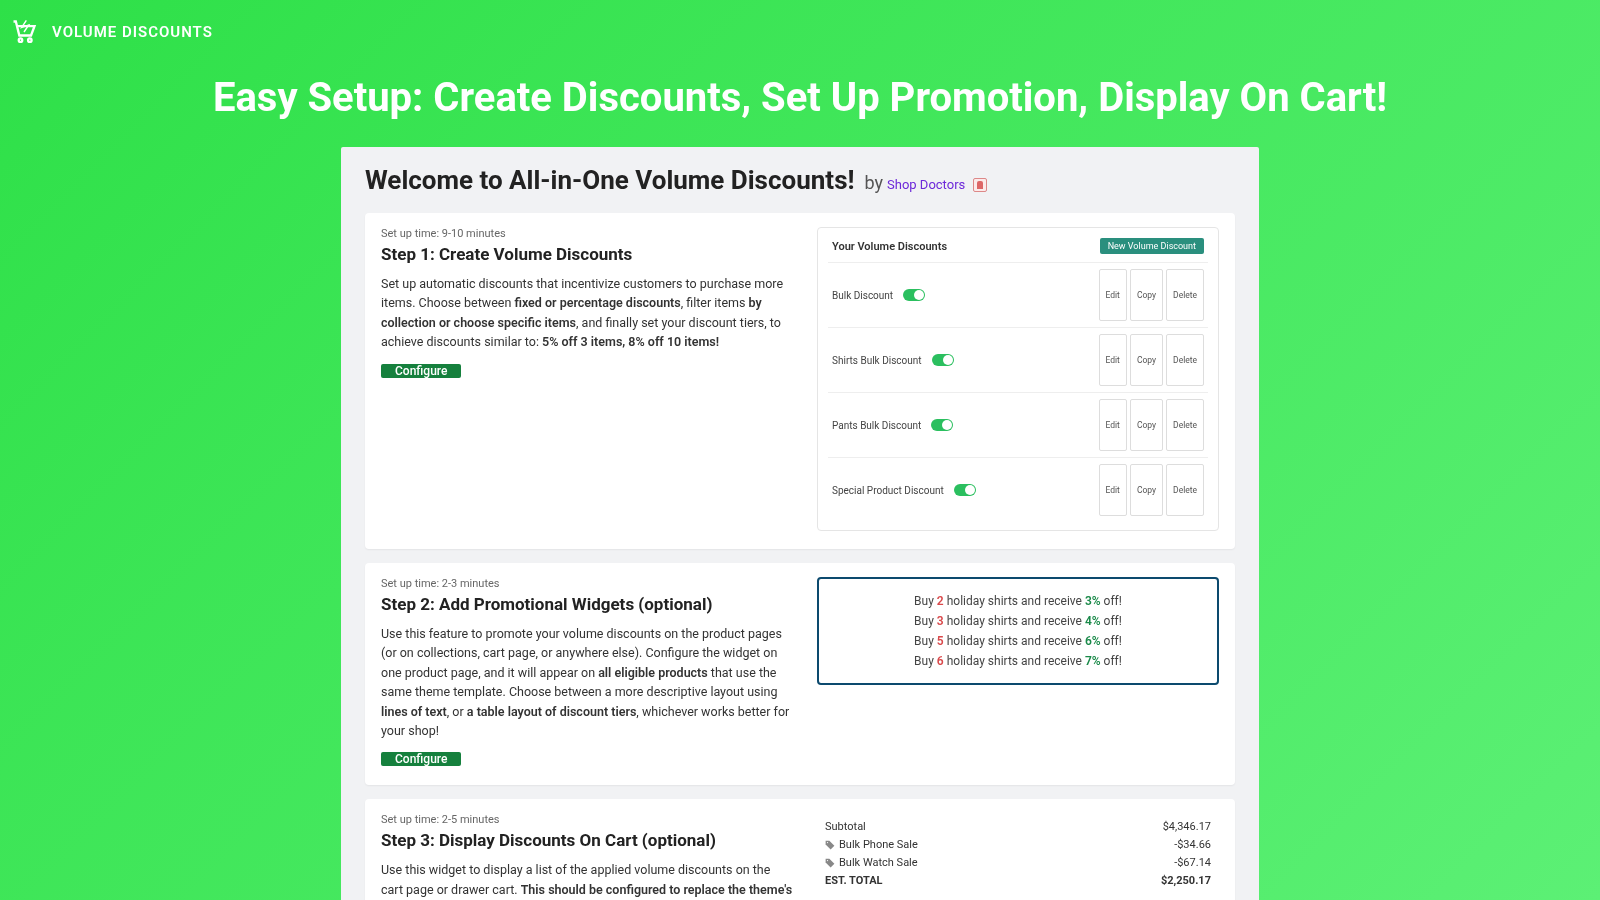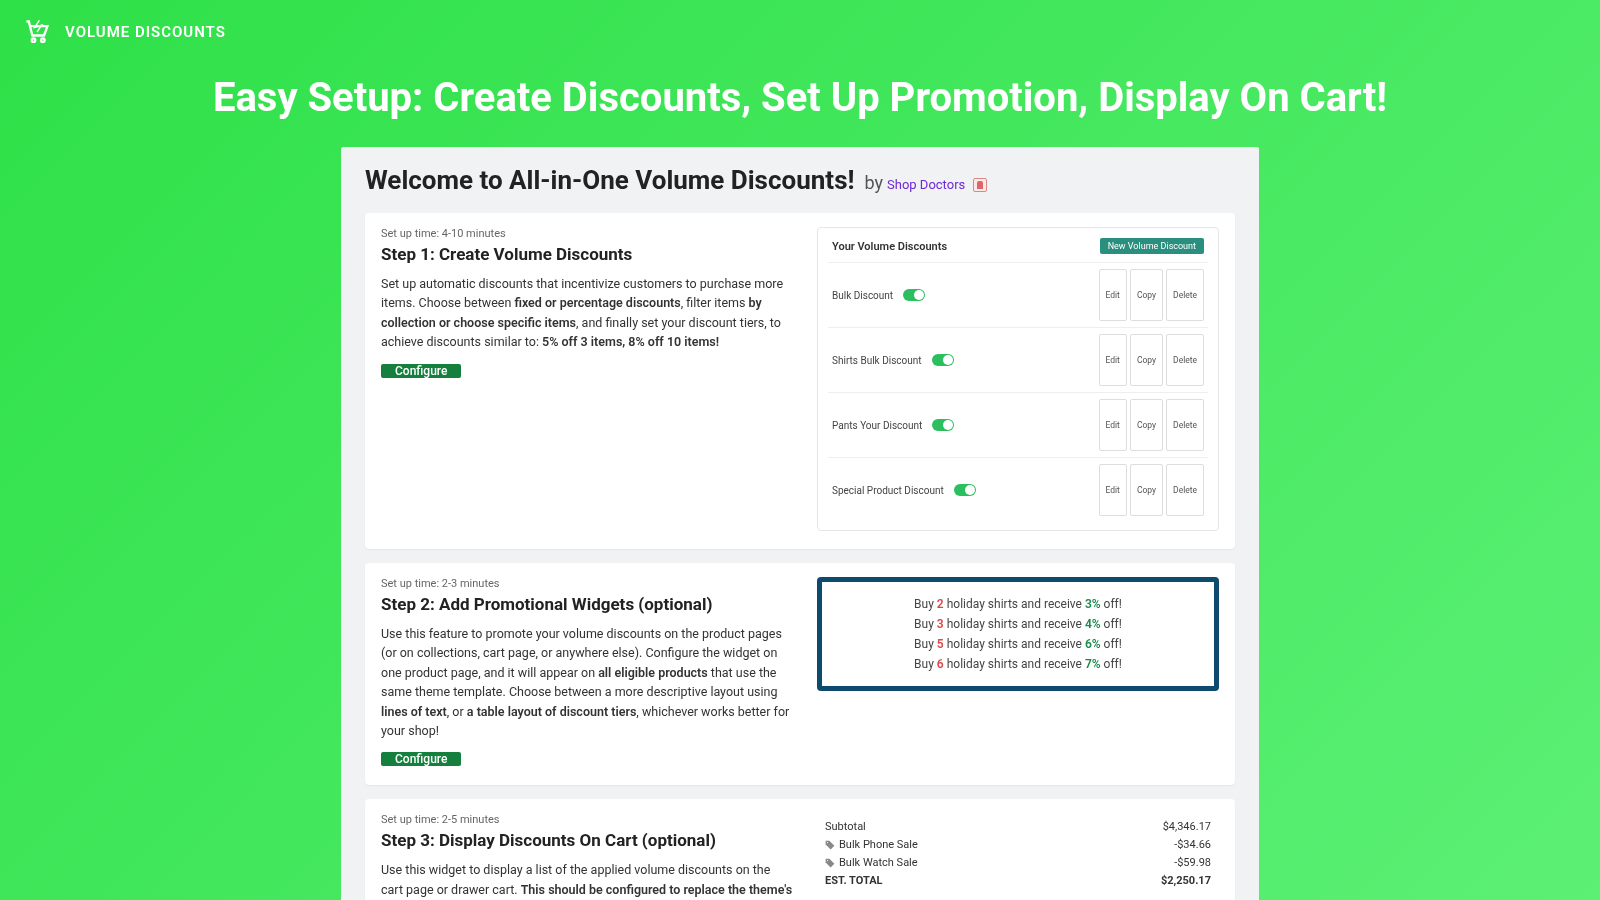--- a/index.html
+++ b/index.html
@@ -1,21 +1,21 @@
 <!DOCTYPE html>
 <html><head>
 <meta charset="utf-8">
 <style>
 * { margin:0; padding:0; box-sizing:border-box; }
 body {
   font-family: -apple-system, BlinkMacSystemFont, "Segoe UI", Roboto, Helvetica, Arial, sans-serif;
   background: linear-gradient(135deg, #2ee048 0%, #5cf075 100%);
   width:1600px; height:900px; overflow:hidden;
 }
-.header{ display:flex; align-items:center; padding:18px 23px; }
+.header{ display:flex; align-items:center; padding:18px 10px; }
 .logo{ width:28px; height:28px; margin-right:14px; }
 .app-name{ color:#fff; font-size:15px; font-weight:600; letter-spacing:1px; }
 .hero{ color:#fff; text-align:center; font-size:40px; font-weight:700; margin:10px 0 26px; }
 .panel{
   width:918px; margin:0 auto; background:#f1f2f4; border-radius:2px;
   padding:18px 24px 0; height:779px; overflow:hidden;
 }
 .welcome-row{ display:flex; align-items:baseline; gap:10px; margin-bottom:18px; }
 .welcome-title{ font-size:26px; font-weight:700; color:#222; }
 .by{ font-size:18px; color:#555; }
@@ -39,21 +39,21 @@
 .btn-sm{ background:#2a8f7e; color:#fff; padding:3px 8px; border-radius:2px; font-size:9px; cursor:pointer; }
 .disc-row{ display:flex; align-items:center; justify-content:space-between; border-top:1px solid #eee; padding:6px 4px; }
 .disc-row-left{ display:flex; align-items:center; gap:10px; }
 .disc-name{ color:#444; font-size:10px; }
 .toggle{ width:22px; height:12px; background:#2bbf5f; border-radius:6px; position:relative; }
 .toggle::after{ content:""; position:absolute; right:1px; top:1px; width:10px; height:10px; background:#fff; border-radius:50%; }
 .disc-actions{ display:flex; gap:3px; }
 .pill{ border:1px solid #ddd; padding:20px 6px; border-radius:2px; font-size:8.5px; color:#555; cursor:pointer; }
 
 
-.promo-panel{ border:5px solid #0c4a6e; border-radius:4px; padding:12px 16px; font-size:12px; color:#444; text-align:center; }
+.promo-panel{ border:2px solid #0c4a6e; border-radius:4px; padding:12px 16px; font-size:12px; color:#444; text-align:center; }
 .promo-line{ padding:3px 0; }
 .promo-line .n{ color:#d9484a; font-weight:600; }
 .promo-line .p{ color:#1b8a4a; font-weight:600; }
 
 
 .cart-panel{ padding:4px 8px 0; font-size:11px; color:#333; }
 .cart-row{ display:flex; justify-content:space-between; padding:2.5px 0; }
 .cart-row .tag{ display:inline-block; width:10px; height:10px; margin-right:4px; vertical-align:middle; }
 .cart-row.total{ font-weight:700; }
 </style>
@@ -78,21 +78,21 @@
     <span class="welcome-title">Welcome to All-in-One Volume Discounts!</span>
     <span>
       <span class="by">by</span>
       <a class="shop-doctors">Shop Doctors</a>
       <span class="sd-badge"></span>
     </span>
   </div>
 
   <div class="card">
     <div class="card-left">
-      <div class="setup-time">Set up time: 4-10 minutes</div>
+      <div class="setup-time">Set up time: 9-10 minutes</div>
       <div class="step-title">Step 1: Create Volume Discounts</div>
       <div class="body-text">
         <span>Set up automatic discounts that incentivize customers to purchase more items. Choose between </span><b>fixed or percentage discounts</b><span>, filter items </span><b>by collection or choose specific items</b><span>, and finally set your discount tiers, to achieve discounts similar to: </span><b>5% off 3 items, 8% off 10 items!</b>
       </div>
       <div class="btn">Configure</div>
     </div>
     <div class="card-right">
       <div class="disc-panel">
         <div class="disc-head">
           <span class="disc-head-title">Your Volume Discounts</span>
@@ -116,21 +116,21 @@
                 <span class="toggle"></span>
               </div>
               <div class="disc-actions">
                 <span class="pill">Edit</span>
                 <span class="pill">Copy</span>
                 <span class="pill">Delete</span>
               </div>
             </div>
             <div class="disc-row">
               <div class="disc-row-left">
-                <span class="disc-name">Pants Your Discount</span>
+                <span class="disc-name">Pants Bulk Discount</span>
                 <span class="toggle"></span>
               </div>
               <div class="disc-actions">
                 <span class="pill">Edit</span>
                 <span class="pill">Copy</span>
                 <span class="pill">Delete</span>
               </div>
             </div>
             <div class="disc-row">
               <div class="disc-row-left">
@@ -187,21 +187,21 @@
                 <path d="M1 1h6l8 8-6 6-8-8z"></path>
                 <circle cx="4" cy="4" r="1" fill="#fff"></circle>
               </svg>Bulk Phone Sale</span>
             <span>-$34.66</span>
           </div>
           <div class="cart-row">
             <span><svg class="tag" viewBox="0 0 16 16" fill="#888">
                 <path d="M1 1h6l8 8-6 6-8-8z"></path>
                 <circle cx="4" cy="4" r="1" fill="#fff"></circle>
               </svg>Bulk Watch Sale</span>
-            <span>-$59.98</span>
+            <span>-$67.14</span>
           </div>
           <div class="cart-row total">
             <span>EST. TOTAL</span>
             <span>$2,250.17</span>
           </div>
         </div>
     </div>
   </div>
 
 </div>

